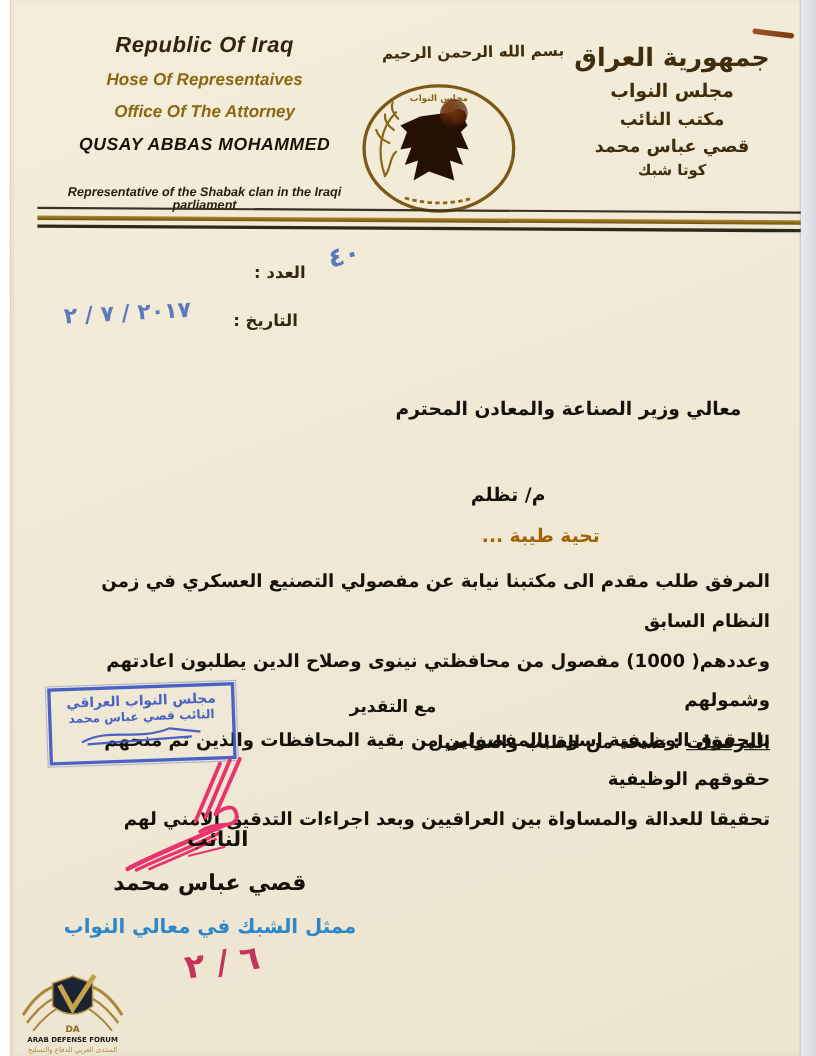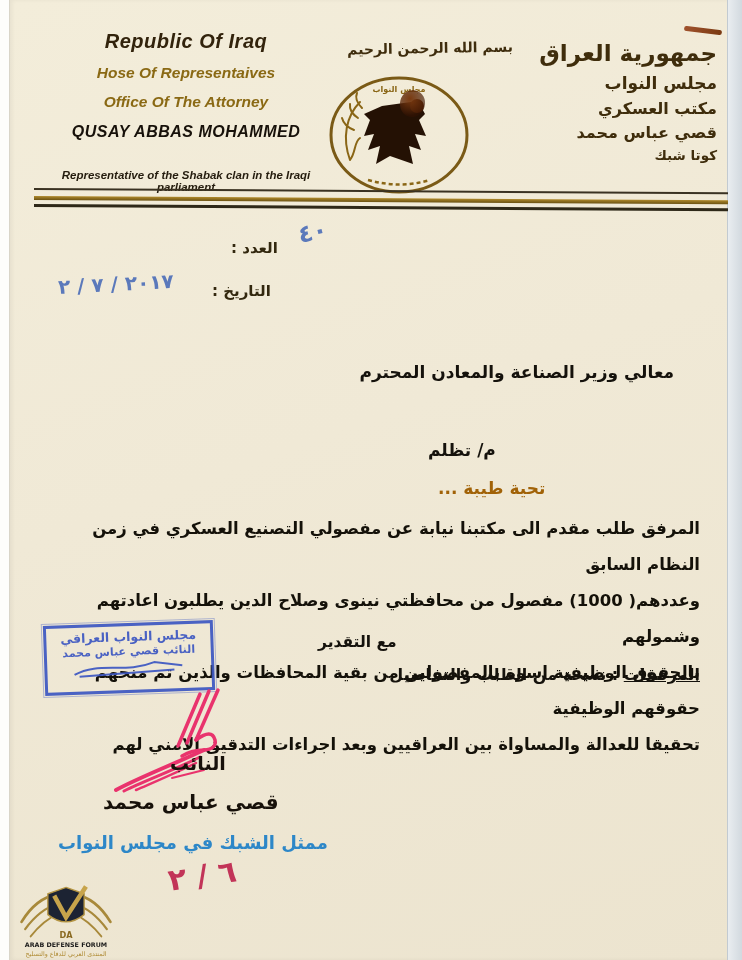--- a/index.html
+++ b/index.html
@@ -13,21 +13,21 @@
   .abs{position:absolute;}
   .rtl{direction:rtl;unicode-bidi:embed;}
   
   .en-head{left:40px;top:30px;width:292px;text-align:center;font-family:"Liberation Sans",sans-serif;font-style:italic;font-weight:bold;}
   .en1{font-size:20px;color:#32230c;letter-spacing:.5px;}
   .en2,.en3{font-size:15.5px;color:#8a6914;margin-top:11px;}
   .en4{font-size:16px;color:#17110a;margin-top:12px;letter-spacing:.5px;}
   .en5{font-size:11.5px;color:#241c0e;margin-top:28px;}
   
   .bismillah{left:330px;top:40px;width:200px;text-align:center;font-size:14px;font-weight:bold;color:#3f2d0d;transform:rotate(-1deg);}
-  .ar-head{left:505px;top:40px;width:212px;text-align:right;color:#3f2d0c;font-weight:bold;}
+  .ar-head{left:505px;top:40px;width:212px;text-align:center;color:#3f2d0c;font-weight:bold;}
   .ar1{font-size:23px;}
   .ar2{font-size:17px;margin-top:7px;}
   .ar3{font-size:16px;margin-top:6px;}
   .ar4{font-size:16px;margin-top:5px;}
   .ar5{font-size:13.5px;margin-top:5px;}
   
   .emblem{left:326px;top:74px;width:146px;height:122px;}
   .ink-blob{left:400px;top:90px;width:25px;height:27px;border-radius:50%;
             background:radial-gradient(circle at 35% 35%,#7a3a10,#35130397 70%,#2a0e02);transform:rotate(15deg);}
   .corner-stroke{left:684px;top:28px;width:38px;height:5px;border-radius:3px;
@@ -81,21 +81,21 @@
     <div class="en3">Office Of The Attorney</div>
     <div class="en4">QUSAY ABBAS MOHAMMED</div>
     <div class="en5">Representative of the Shabak clan in the Iraqi parliament</div>
   </div>
 
   <div class="abs bismillah rtl">بسم الله الرحمن الرحيم</div>
 
   <div class="abs ar-head rtl">
     <div class="ar1">جمهورية العراق</div>
     <div class="ar2">مجلس النواب</div>
-    <div class="ar3">مكتب العسكري</div>
+    <div class="ar3">مكتب النائب</div>
     <div class="ar4">قصي عباس محمد</div>
     <div class="ar5">كوتا شبك</div>
   </div>
 
   <svg class="abs emblem" viewBox="0 0 146 122">
     <ellipse cx="73" cy="61" rx="68" ry="57" fill="none" stroke="#7a5a16" stroke-width="3"></ellipse>
     <text x="73" y="18" text-anchor="middle" font-size="8" fill="#8a6616" font-weight="bold">مجلس النواب</text>
     <path d="M24,86 C16,64 20,42 34,28 M24,86 C30,78 28,68 34,64 M28,56 q-10,-4 -12,-12 M32,44 q-9,-6 -8,-14 M36,34 q-8,-8 -5,-15" fill="none" stroke="#8a6616" stroke-width="2" stroke-linecap="round"></path>
     <path d="M56,32 L92,27 L99,40 L93,46 L100,62 L89,60 L95,76 L83,72 L87,90 L64,82 L50,90 L54,72 L42,76 L48,60 L38,62 L44,46 L38,40 Z" fill="#241104"></path>
     <circle cx="91" cy="32" r="7" fill="#5c2606"></circle>
@@ -147,21 +147,21 @@
       <path d="M84,54 q16,-12 19,0 q2,9 -11,10 q-12,0 -22,6" stroke-width="3.5"></path>
       <path d="M92,64 C62,78 26,92 4,104" stroke-width="4"></path>
       <path d="M88,71 C60,85 32,95 12,105" stroke-width="3"></path>
       <path d="M84,77 C60,89 40,97 24,104" stroke-width="2.5"></path>
       <path d="M60,92 L92,84" stroke-width="2"></path>
     </g>
   </svg>
 
   <div class="abs sig-title rtl">النائب</div>
   <div class="abs sig-name rtl">قصي عباس محمد</div>
-  <div class="abs sig-role rtl">ممثل الشبك في مجلس النواب</div>
+  <div class="abs sig-role rtl">ممثل الشبك في معالي النواب</div>
   <div class="abs hand-crimson">٦ / ٢</div>
 
   <svg class="abs watermark" viewBox="0 0 110 86">
     <g fill="none" stroke="#a8893a" stroke-linecap="round">
       <path d="M6,44 Q22,18 44,14" stroke-width="3"></path>
       <path d="M10,52 Q26,30 46,24" stroke-width="2.5"></path>
       <path d="M16,60 Q30,42 48,34" stroke-width="2"></path>
       <path d="M104,44 Q88,18 66,14" stroke-width="3"></path>
       <path d="M100,52 Q84,30 64,24" stroke-width="2.5"></path>
       <path d="M94,60 Q80,42 62,34" stroke-width="2"></path>

